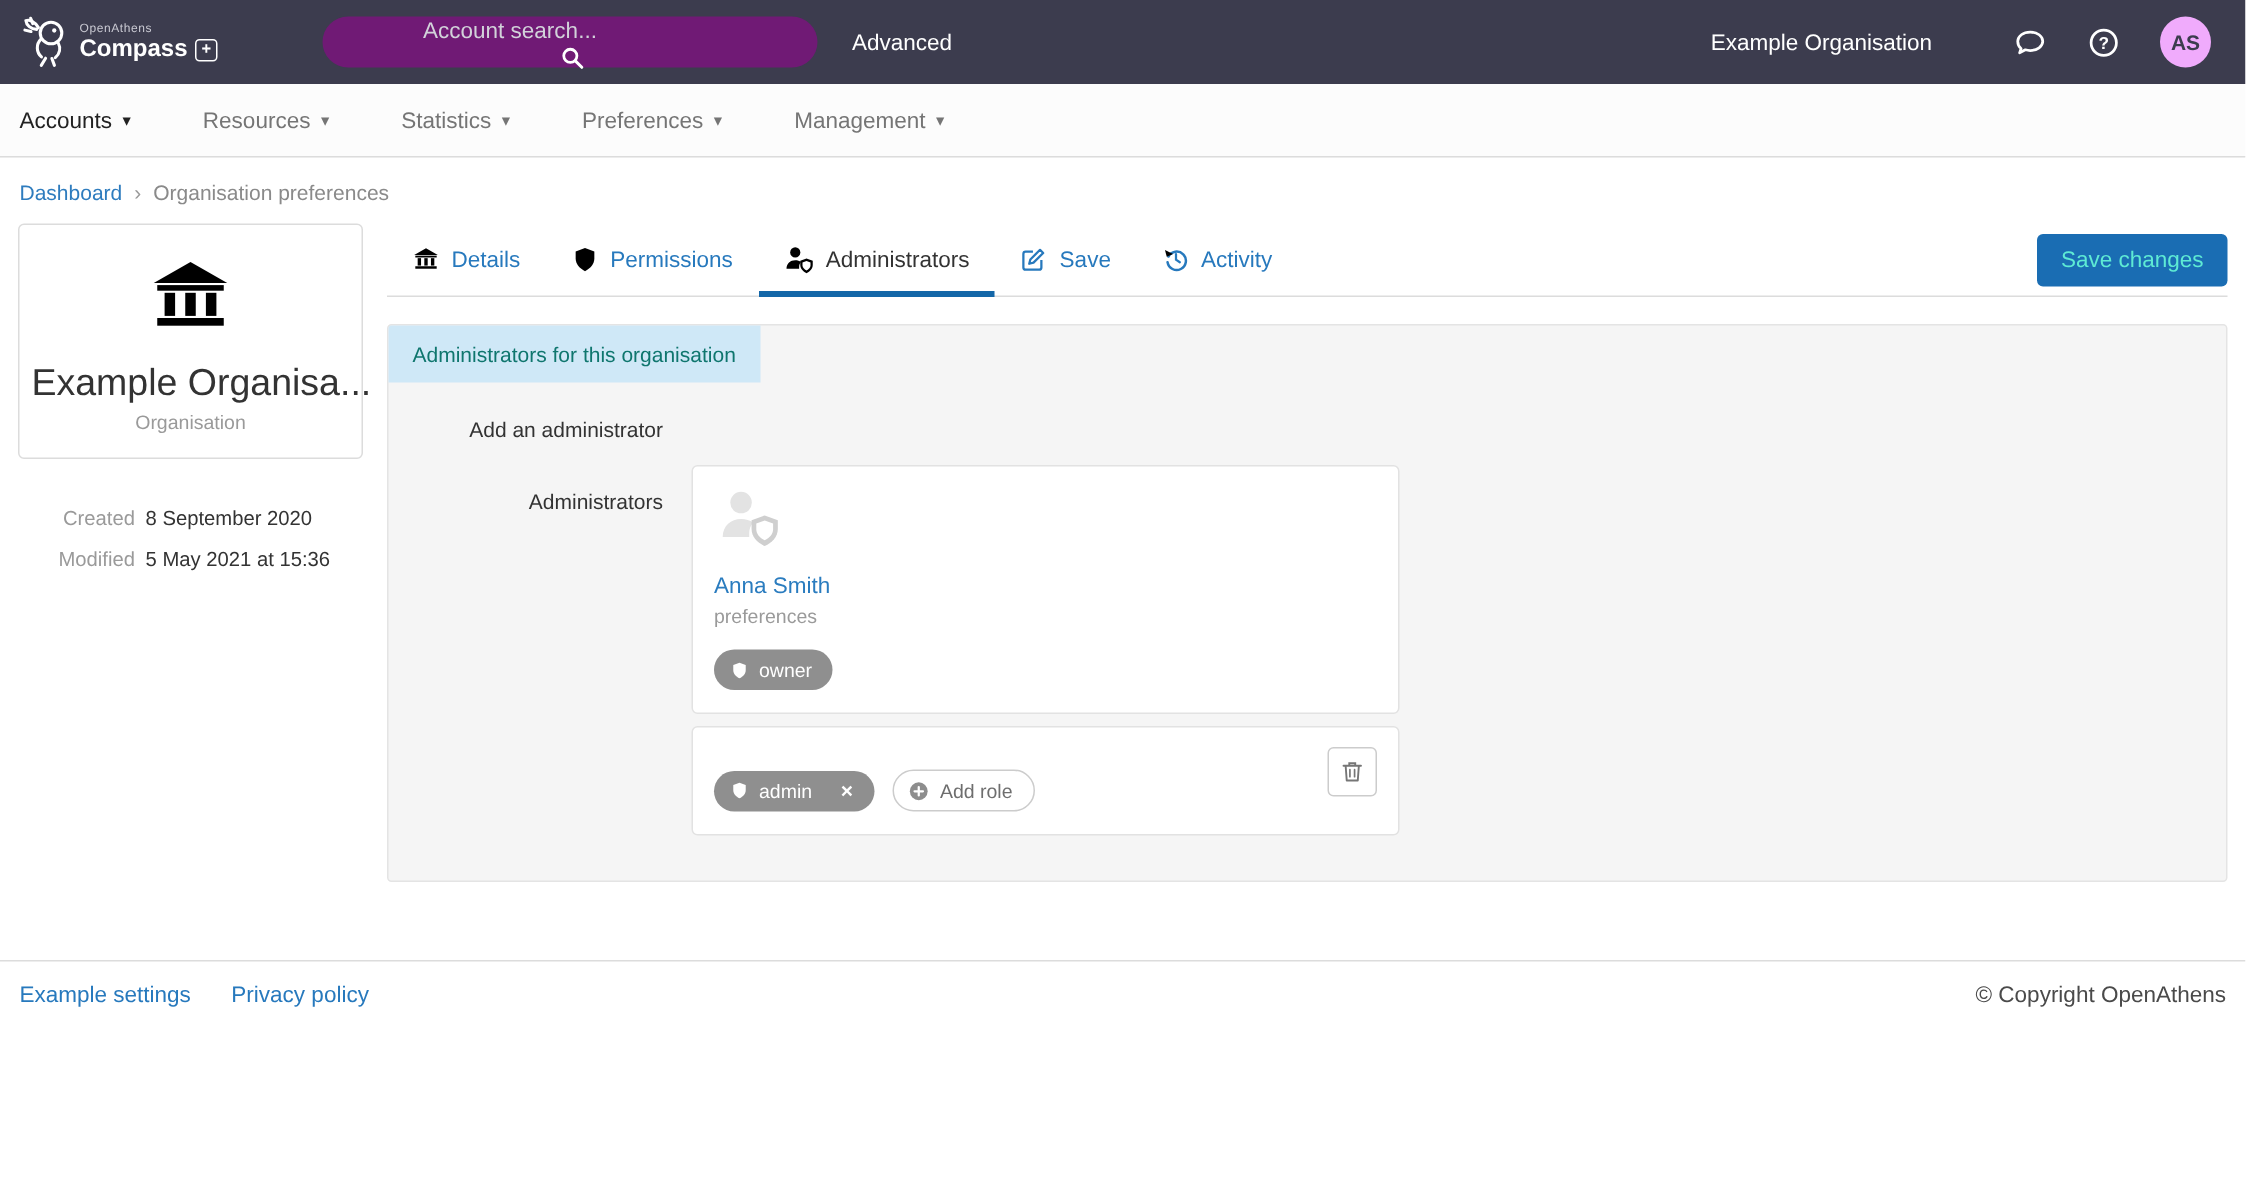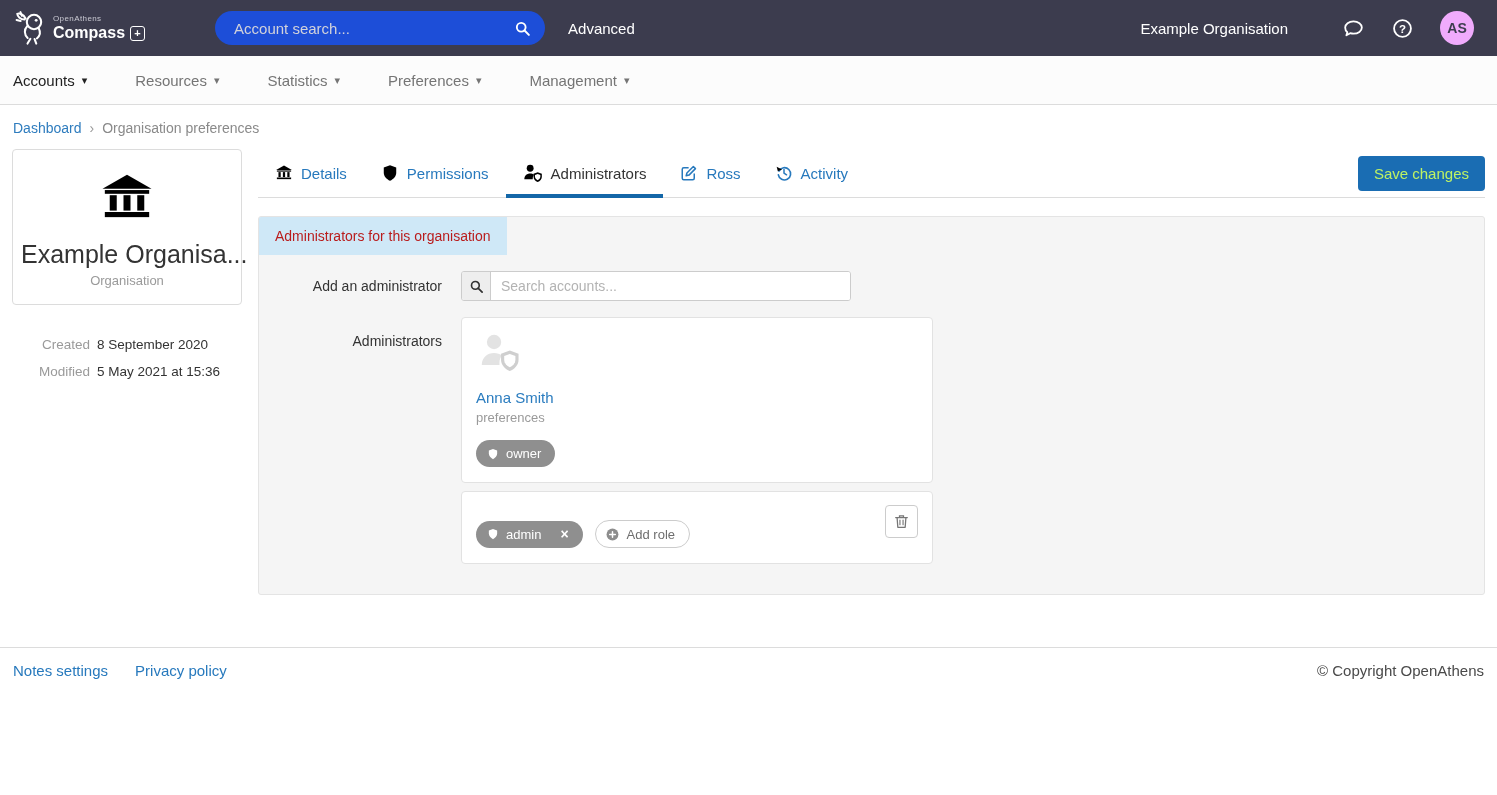--- a/index.html
+++ b/index.html
@@ -21,22 +21,22 @@
   .brand svg { display:block; }
   .brand-text { line-height:1; }
   .brand-small { display:block; font-size:8px; color:#c9c9d2; letter-spacing:.4px; margin-bottom:2px; }
   .brand-main { display:flex; align-items:center; gap:5px; font-size:16px; font-weight:bold; color:#fff; }
   .plus-box {
     width:15px; height:15px; border:1.6px solid #fff; border-radius:3px;
     display:flex; align-items:center; justify-content:center;
     font-size:11px; font-weight:bold; line-height:1;
   }
   .topsearch {
-    margin-left:70px; width:330px; height:34px; background:#1d4ed8;
-    border-radius:17px; display:flex; align-items:center; padding:0 14px 0 17px;
+    margin-left:70px; width:330px; height:34px; background:#701a75;
+    border-radius:17px; display:flex; align-items:center; padding:0 14px 0 17px;flex-direction:column;
   }
   .topsearch input {
     flex:1; background:transparent; border:none; outline:none;
     color:#e9e9ee; font-size:15px; font-family:"Liberation Sans", sans-serif;
   }
   .topsearch input::placeholder { color:#d2d2da; }
   .topsearch .search-ic { color:#fff; cursor:pointer; display:flex; }
   .advanced { margin-left:23px; color:#fff; font-size:15px; }
   .top-spacer { flex:1; }
   .org-name { color:#fff; font-size:15px; margin-right:28px; }
@@ -75,31 +75,31 @@
   .meta-value { margin-left:7px; color:#333; }
 
   
   .content { flex:1; margin-left:16px; }
   .tabs-row { display:flex; align-items:stretch; border-bottom:1px solid #dcdcdc; height:49px; }
   .tab { position:relative; display:flex; align-items:center; gap:8px; padding:0 17px; font-size:15px; color:#2779bd; cursor:pointer; }
   .tab svg { flex-shrink:0; }
   .tab.active { color:#333; }
   .tab.active::after { content:""; position:absolute; left:0; right:0; bottom:-1px; height:4px; background:#1467a8; }
   .save-btn {
-    margin-left:auto; align-self:center; background:#1a6db3; color:#bef264; border:none;
+    margin-left:auto; align-self:center; background:#1a6db3; color:#5eead4; border:none;
     border-radius:4px; height:35px; padding:0 16px; font-size:15px; cursor:pointer;
     font-family:"Liberation Sans", sans-serif;
   }
 
   .panel {
     margin-top:18px; background:#f5f5f5; border:1px solid #e4e4e4; border-radius:3px;
     min-height:340px; padding-bottom:22px;
   }
   .panel-tab {
-    display:inline-block; background:#cfe8f7; color:#b91c1c; font-size:14px;
+    display:inline-block; background:#cfe8f7; color:#0f766e; font-size:14px;
     padding:11px 16px; border-top-left-radius:2px; cursor:default;
   }
   .form-row { display:flex; margin-top:16px; }
   .form-label { width:183px; flex-shrink:0; text-align:right; color:#333; font-size:14px; }
   .form-label.mid { padding-top:7px; }
   .form-label.top { padding-top:16px; }
   .form-content { margin-left:19px; }
 
   .input-group {
     display:flex; width:390px; height:30px; background:#fff;
@@ -327,46 +327,36 @@
         <div class="tab active">
           <svg width="20" height="20">
               <use href="#i-person-shield"></use>
             </svg>
           <span>Administrators</span>
         </div>
         <div class="tab">
           <svg width="18" height="18">
               <use href="#i-note"></use>
             </svg>
-          <span>Ross</span>
+          <span>Save</span>
         </div>
         <div class="tab">
           <svg width="18" height="18">
               <use href="#i-history"></use>
             </svg>
           <span>Activity</span>
         </div>
         <button class="save-btn">Save changes</button>
       </div>
 
       <div class="panel">
         <div class="panel-tab">Administrators for this organisation</div>
 
         <div class="form-row">
           <div class="form-label mid">Add an administrator</div>
-          <div class="form-content">
-            <div class="input-group">
-              <span class="input-addon">
-                <svg width="15" height="15">
-                    <use href="#i-search"></use>
-                  </svg>
-              </span>
-              <input type="text" placeholder="Search accounts..." style="">
-            </div>
-          </div>
         </div>
 
         <div class="form-row">
           <div class="form-label top">Administrators</div>
           <div class="form-content">
 
             <div class="admin-card">
               <div class="admin-top">
                 <svg width="48" height="42" viewBox="0 0 24 24">
                   <g fill="#e3e3e3">
@@ -414,18 +404,18 @@
               </div>
             </div>
 
           </div>
         </div>
       </div>
     </section>
   </div>
 
   <footer class="footer">
-    <a>Notes settings</a>
+    <a>Example settings</a>
     <a>Privacy policy</a>
     <span class="copyright">© Copyright OpenAthens</span>
   </footer>
 
 </div>
 
 </body></html>

